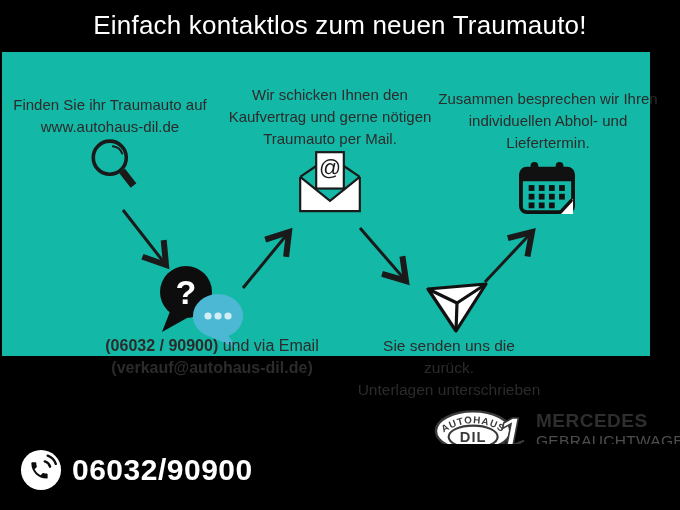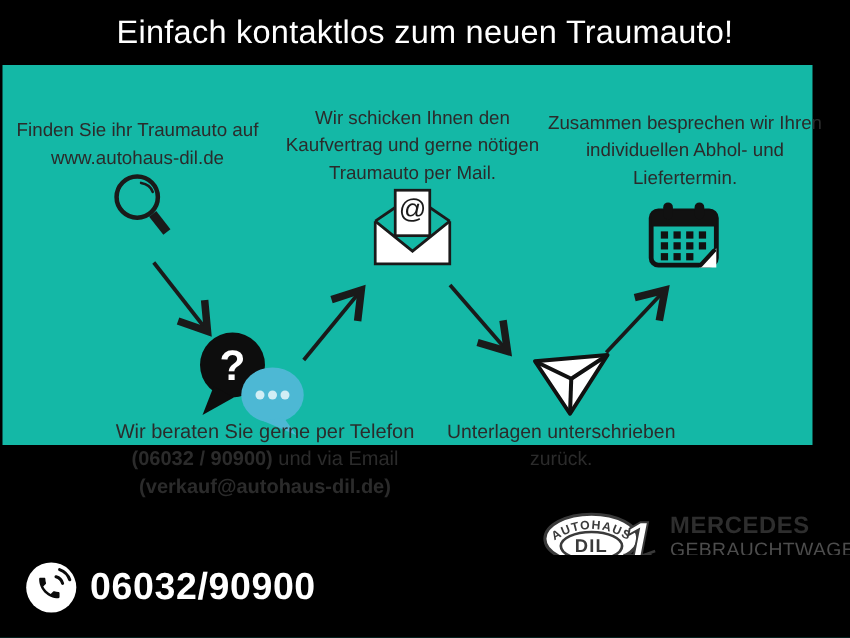--- a/index.html
+++ b/index.html
@@ -122,27 +122,27 @@
           <path d="M2,1.5 L9,6 L2,10.5" fill="none" stroke="#1a1a1a" stroke-width="2"></path>
         </marker>
       </defs>
       <line x1="121" y1="158" x2="164" y2="213" stroke="#1a1a1a" stroke-width="3" marker-end="url(#ah)"></line>
       <line x1="241" y1="236" x2="287" y2="180" stroke="#1a1a1a" stroke-width="3" marker-end="url(#ah)"></line>
       <line x1="358" y1="176" x2="404" y2="229" stroke="#1a1a1a" stroke-width="3" marker-end="url(#ah)"></line>
       <line x1="483" y1="230" x2="530" y2="180" stroke="#1a1a1a" stroke-width="3" marker-end="url(#ah)"></line>
     </svg>
 
     <div class="txt txt-consult">
-      <div>Wir beraten Sie gerne per Telefon</div>
       <div><span class="b">(06032 / 90900)</span><span> und via Email</span></div>
       <div class="b">(verkauf@autohaus-dil.de)</div>
     </div>
     <div class="txt txt-return">
+      <div>Sie senden uns die</div>
+      <div>zurück.</div>
       <div>Unterlagen unterschrieben</div>
-      <div>zurück.</div>
     </div>
 
     <div class="logo-wrap">
       <svg width="98" height="48" viewBox="0 0 100 48">
         <defs>
             <path id="arcPath" d="M11,27 Q42,7 73,27"></path>
           </defs>
         <ellipse cx="42" cy="25" rx="38" ry="20" fill="#fff" stroke="#3a3a3a" stroke-width="2.5"></ellipse>
         <path d="M64,46 L94,35" stroke="#3a3a3a" stroke-width="2" fill="none"></path>
         <text font-size="10" font-weight="bold" fill="#3a3a3a" letter-spacing="1">

